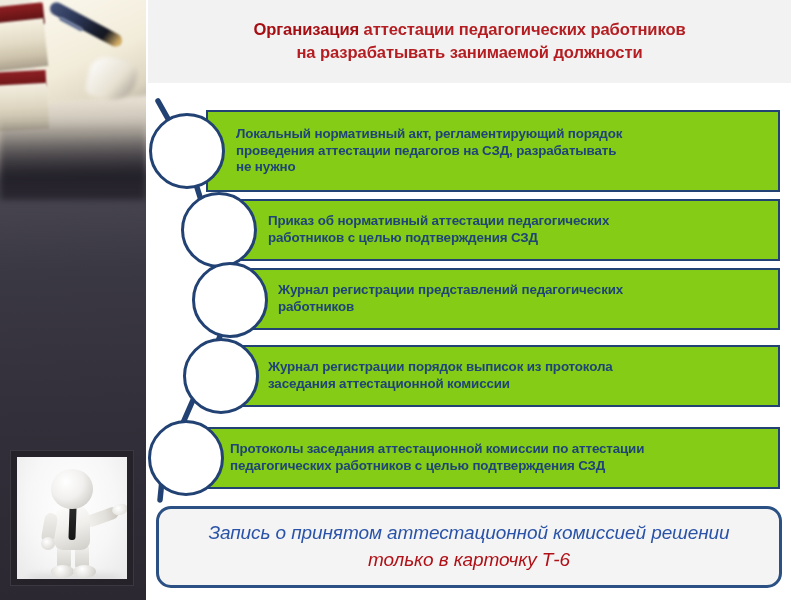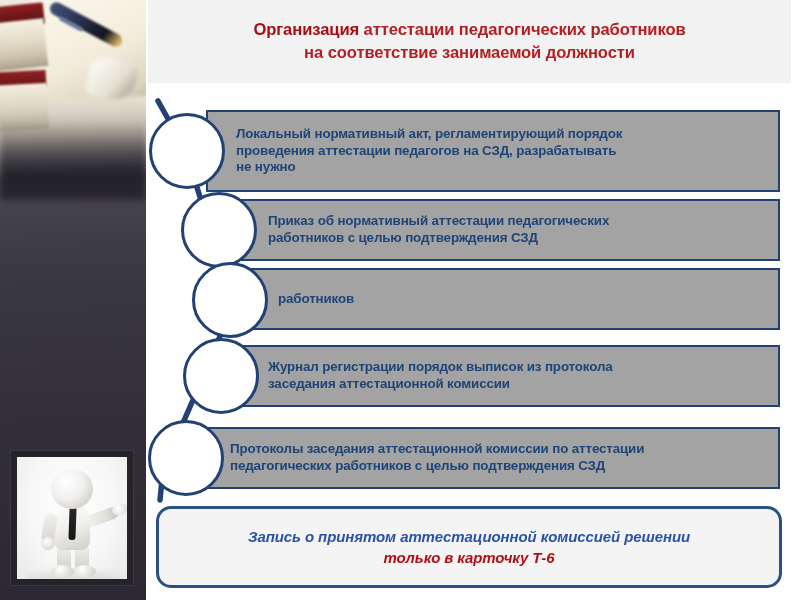--- a/index.html
+++ b/index.html
@@ -259,21 +259,21 @@
     position: absolute;
     left: 0; top: 0;
     width: 800px; height: 600px;
     pointer-events: none;
   }
 
   .step-box {
     position: absolute;
     box-sizing: border-box;
     border: 2.4px solid #214273;
-    background: #a3a3a3;
+    background: #84cc16;
     display: flex;
     align-items: center;
   }
   .step-text {
     color: #1f4477;
     font-weight: bold;
     font-size: 13.4px;
     line-height: 1.26;
     letter-spacing: -0.15px;
   }
@@ -298,22 +298,22 @@
     border-radius: 15px;
     background: #f4f4f4;
     display: flex;
     flex-direction: column;
     align-items: center;
     justify-content: center;
   }
   .footer-line {
     color: #2a53a8;
     font-style: italic;
-    font-weight: bold;
-    font-size: 15px;
+    font-weight: normal;
+    font-size: 19px;
     line-height: 1.42;
     text-align: right;
     letter-spacing: -0.1px;
   }
   .footer-line.accent {
     color: #b01117;
   }
 </style>
 </head>
 <body>
@@ -348,21 +348,21 @@
         <div class="fig-head"></div>
       </div>
     </div>
   </div>
 
   <div class="title-band">
     <div class="title-text">
       <div>
         <span class="title-strong">Организация</span><span> аттестации педагогических работников</span>
       </div>
-      <div>на соответствие занимаемой должности</div>
+      <div>на разрабатывать занимаемой должности</div>
     </div>
   </div>
 
   <svg class="flow" viewBox="0 0 800 600">
     <polyline points="158,101 176,133 190,165 200,197 212,229 218,258 226,290 226,320 214,352 200,384 186,416 172,448 162,480 160,500" fill="none" stroke="#224274" stroke-width="5.5" stroke-linejoin="round" stroke-linecap="round"></polyline>
   </svg>
 
   <div class="step-box" style="left:206px; top:110px; width:574px; height:82px; padding-left:28px; padding-right:10px;">
     <div class="step-text">
       <div>Локальный нормативный акт, регламентирующий порядок</div>
@@ -375,20 +375,21 @@
   <div class="step-box" style="left:238px; top:199px; width:542px; height:62px; padding-left:28px; padding-right:10px;">
     <div class="step-text">
       <div>Приказ об нормативный аттестации педагогических</div>
       <div>работников с целью подтверждения СЗД</div>
     </div>
   </div>
   <div class="node-circle" style="left:181px; top:192px; width:76px; height:76px;"></div>
 
   <div class="step-box" style="left:248px; top:268px; width:532px; height:62px; padding-left:28px; padding-right:10px;">
     <div class="step-text">
+      <div>Журнал регистрации представлений педагогических</div>
       <div>работников</div>
     </div>
   </div>
   <div class="node-circle" style="left:192px; top:262px; width:76px; height:76px;"></div>
 
   <div class="step-box" style="left:238px; top:345px; width:542px; height:62px; padding-left:28px; padding-right:10px;">
     <div class="step-text">
       <div>Журнал регистрации порядок выписок из протокола</div>
       <div>заседания аттестационной комиссии</div>
     </div>

